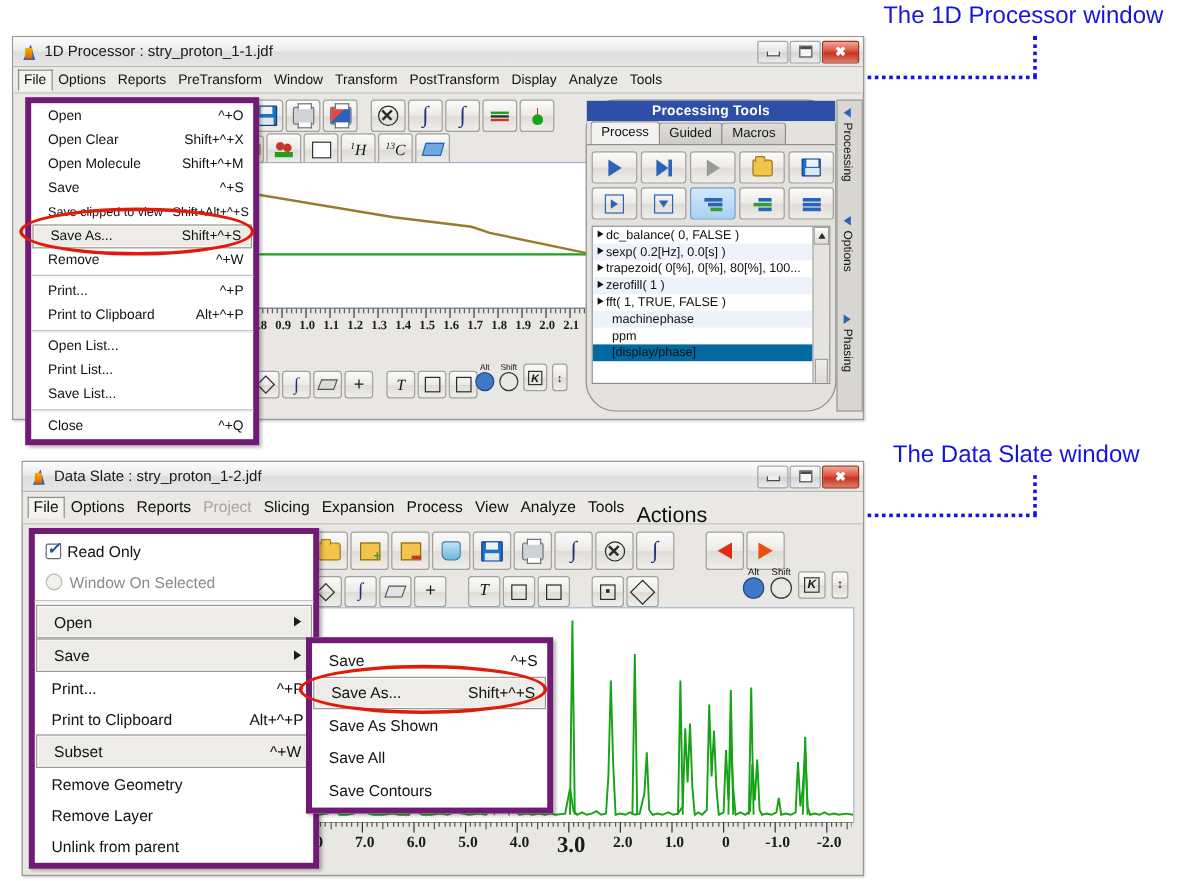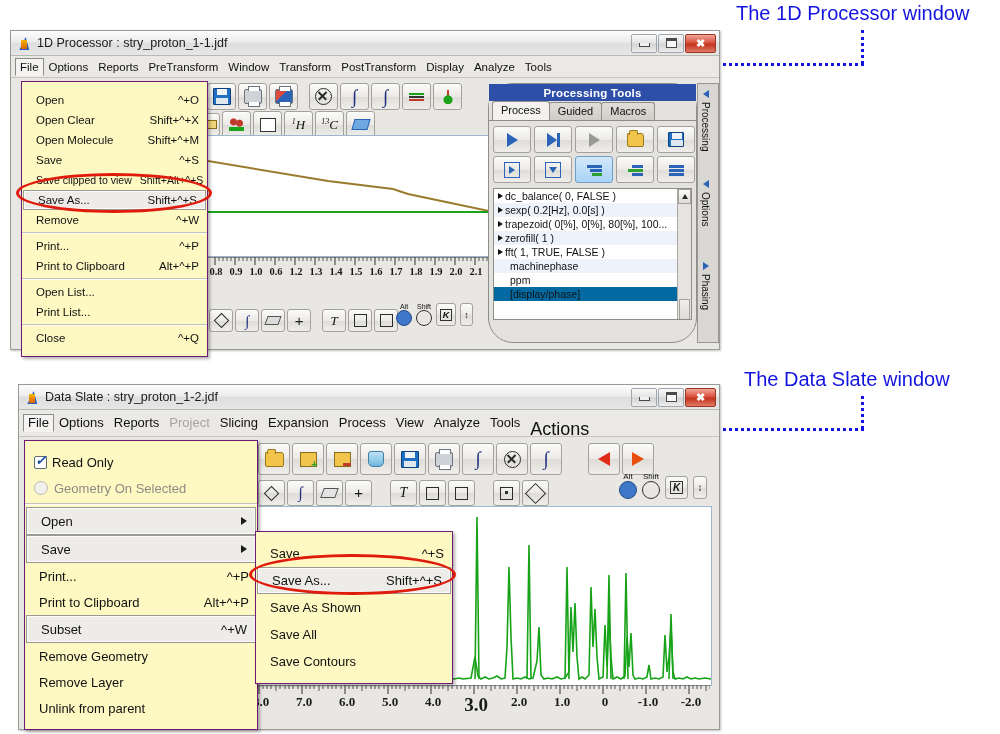--- a/index.html
+++ b/index.html
@@ -38,22 +38,22 @@
 
   
   .menubar{height:21px;background:#ebe9e5;border-bottom:1px solid #c6c4bf;
       display:flex;align-items:center;padding:0 4px;position:relative;}
   .mi{font-size:11.5px;color:#111;padding:2px 5px;white-space:nowrap;line-height:14px;}
   .mi.disabled{color:#a8a49e;}
   .mi.open{background:#f4f3f1;border:1px solid #8c8c86;border-bottom:1px solid #f4f3f1;
       padding:1px 4px;position:relative;z-index:60;}
 
   
-  .menu{position:absolute;background:#fef9c3;border:1px solid #701a75;
-      box-shadow:2px 2px 3px rgba(0,0,0,.3);z-index:55;padding:8px 0;}
+  .menu{position:absolute;background:#ffffff;border:5px solid #701a75;
+      box-shadow:2px 2px 3px rgba(0,0,0,.3);z-index:55;padding:1px 0;}
   .mrow{display:flex;align-items:center;height:20px;padding:0 8px 0 14px;font-size:11.5px;color:#111;
       position:relative;white-space:nowrap;}
   .mrow .lbl{flex:1 1 auto;}
   .mrow .acc{color:#111;margin-left:26px;text-align:right;}
   .mrow.sel{border:1px solid #9a9a94;background:#eeece8;height:18px;margin:0 1px;
       box-shadow:inset 0 0 0 1px #fbfafa;}
   .mrow.dim .lbl,.mrow.dim .acc{color:#8e8a84;}
   .msep{height:1px;background:#c3c1bc;margin:2px 0;border-bottom:1px solid #fbfbfa;}
   .arrow-r{width:0;height:0;border-top:4px solid transparent;border-bottom:4px solid transparent;
       border-left:6px solid #1a1a1a;margin-left:18px;}
@@ -330,21 +330,21 @@
             <line x1="260" y1="0" x2="260" y2="4"></line>
             <line x1="264" y1="0" x2="264" y2="4"></line>
           <line x1="272" y1="0" x2="272" y2="4"></line>
             <line x1="276" y1="0" x2="276" y2="4"></line>
             <line x1="280" y1="0" x2="280" y2="4"></line>
         </g>
       </svg>
       <span class="lab" style="left:9px;">0.8</span>
       <span class="lab" style="left:29px;">0.9</span>
       <span class="lab" style="left:49px;">1.0</span>
-      <span class="lab" style="left:69px;">0.6</span>
+      <span class="lab" style="left:69px;">1.1</span>
       <span class="lab" style="left:89px;">1.2</span>
       <span class="lab" style="left:109px;">1.3</span>
       <span class="lab" style="left:129px;">1.4</span>
       <span class="lab" style="left:149px;">1.5</span>
       <span class="lab" style="left:169px;">1.6</span>
       <span class="lab" style="left:189px;">1.7</span>
       <span class="lab" style="left:209px;">1.8</span>
       <span class="lab" style="left:229px;">1.9</span>
       <span class="lab" style="left:249px;">2.0</span>
       <span class="lab" style="left:269px;">2.1</span>
@@ -523,20 +523,24 @@
           <span class="lbl">Print to Clipboard</span>
           <span class="acc">Alt+^+P</span>
         </div>
       <div class="msep"></div>
       <div class="mrow">
           <span class="lbl">Open List...</span>
           <span class="acc"></span>
         </div>
       <div class="mrow">
           <span class="lbl">Print List...</span>
+          <span class="acc"></span>
+        </div>
+      <div class="mrow">
+          <span class="lbl">Save List...</span>
           <span class="acc"></span>
         </div>
       <div class="msep"></div>
       <div class="mrow">
           <span class="lbl">Close</span>
           <span class="acc">^+Q</span>
         </div>
     </div>
   </div>
 
@@ -812,21 +816,21 @@
     <div class="menu" style="left:5px;top:55px;width:232px;">
       <div class="mrow" style="height:26px;font-size:13px;padding-left:9px;">
         <span class="chk">
             <i class="bx"></i>
             <i class="tick">✓</i>
           </span>
         <span class="lbl">Read Only</span>
       </div>
       <div class="mrow dim" style="height:26px;font-size:13px;padding-left:9px;">
         <span class="radio"></span>
-        <span class="lbl">Geometry On Selected</span>
+        <span class="lbl">Window On Selected</span>
       </div>
       <div class="msep"></div>
       <div class="mrow sel" style="height:26px;font-size:13px;">
         <span class="lbl">Open</span>
         <i class="arrow-r"></i>
       </div>
       <div class="mrow sel" style="height:26px;font-size:13px;">
         <span class="lbl">Save</span>
         <i class="arrow-r"></i>
       </div>

